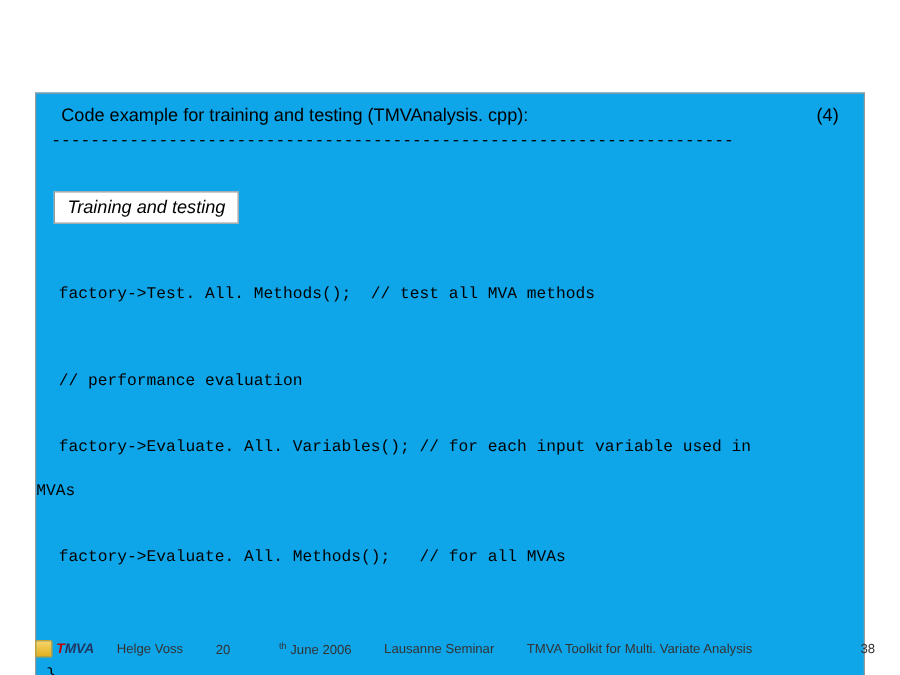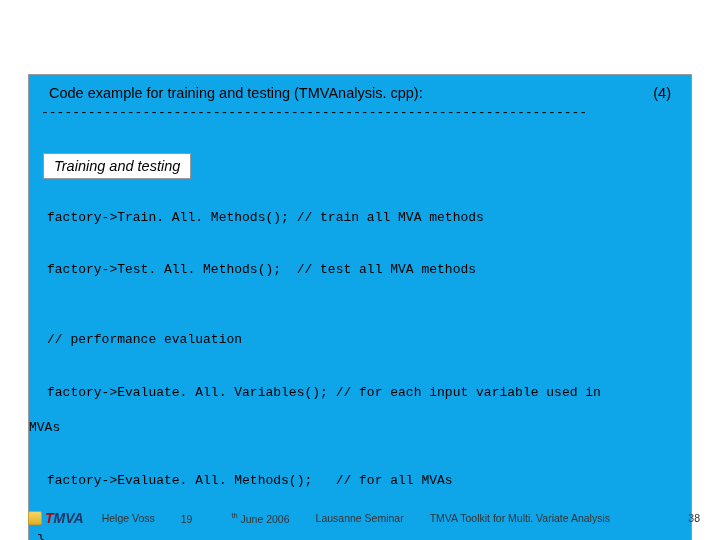--- a/index.html
+++ b/index.html
@@ -104,21 +104,21 @@
     width: 14px;
     height: 14px;
     background: linear-gradient(#f6d66a,#e0b020);
     border: 1px solid #caa030;
     border-radius: 2px;
     display: inline-block;
   }
   .footer .logo-text {
     font-weight: bold;
     font-style: italic;
-    font-size: 14px;
+    font-size: 11px;
   }
   .footer .logo-text .lt-t { color: #c00000; }
   .footer .logo-text .lt-rest { color: #1f3864; }
   .footer .seg { margin-right: 26px; white-space: nowrap; }
   .footer .spacer { flex: 1; }
   .footer .pagenum { color: #333; }
   sup { font-size: 0.7em; padding-left: 39px; }
 </style>
 </head>
 <body>
@@ -133,21 +133,20 @@
       <span>(4)</span>
     </div>
 
     <div class="divider">----------------------------------------------------------------------</div>
 
     <div class="sub-box">
       <span>Training and testing</span>
     </div>
 
     <div class="code-area">
-<span class="line">factory-&gt;Train. All. Methods(); // train all MVA methods</span>
 <span class="line"></span>
 <span class="line">factory-&gt;Test. All. Methods();  // test all MVA methods</span>
 <span class="line"></span>
 <span class="line"></span>
 <span class="line comment">// performance evaluation</span>
 <span class="line"></span>
 <span class="line">factory-&gt;Evaluate. All. Variables(); // for each input variable used in</span>
 <span class="line" style="margin-left:-18px">MVAs</span>
 <span class="line"></span>
 <span class="line">factory-&gt;Evaluate. All. Methods();   // for all MVAs</span>
@@ -165,21 +164,21 @@
 
   <div class="footer">
     <span class="logo">
       <span class="logo-badge"></span>
       <span class="logo-text">
         <span class="lt-t">T</span><span class="lt-rest">MVA</span>
       </span>
     </span>
     <span class="seg">Helge Voss</span>
     <span class="seg">
-      <span>19</span><sup>th</sup><span> June 2006</span>
+      <span>20</span><sup>th</sup><span> June 2006</span>
     </span>
     <span class="seg">Lausanne Seminar</span>
     <span class="seg">TMVA Toolkit for Multi. Variate Analysis</span>
     <span class="spacer"></span>
     <span class="pagenum">38</span>
   </div>
 
 </div>
 
 </body></html>

